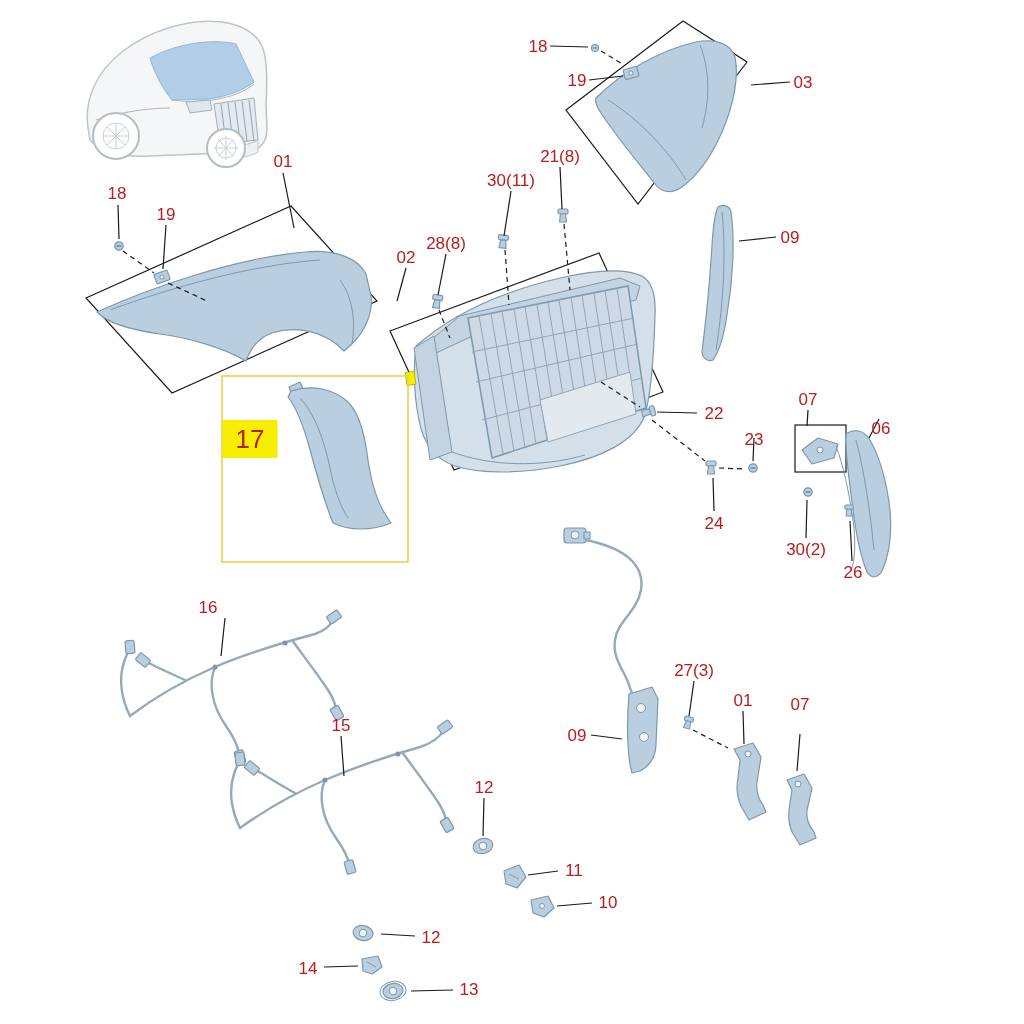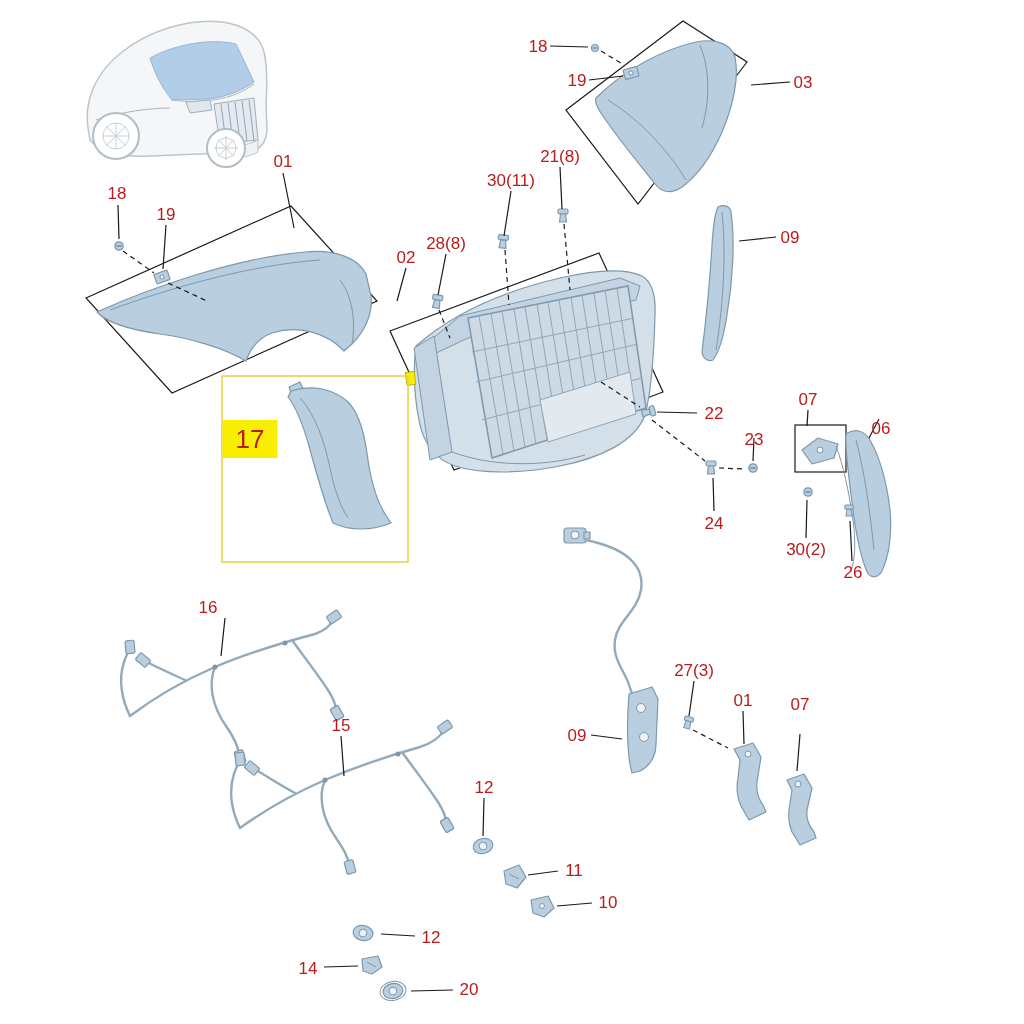--- a/index.html
+++ b/index.html
@@ -281,14 +281,14 @@
   <div class="callout" style="left:341px;top:725px">15</div>
   <div class="callout" style="left:577px;top:735px">09</div>
   <div class="callout" style="left:694px;top:670px">27(3)</div>
   <div class="callout" style="left:743px;top:700px">01</div>
   <div class="callout" style="left:800px;top:704px">07</div>
   <div class="callout" style="left:484px;top:787px">12</div>
   <div class="callout" style="left:574px;top:870px">11</div>
   <div class="callout" style="left:608px;top:902px">10</div>
   <div class="callout" style="left:431px;top:937px">12</div>
   <div class="callout" style="left:308px;top:968px">14</div>
-  <div class="callout" style="left:469px;top:989px">20</div>
+  <div class="callout" style="left:469px;top:989px">13</div>
 </div>
 
 </body></html>

